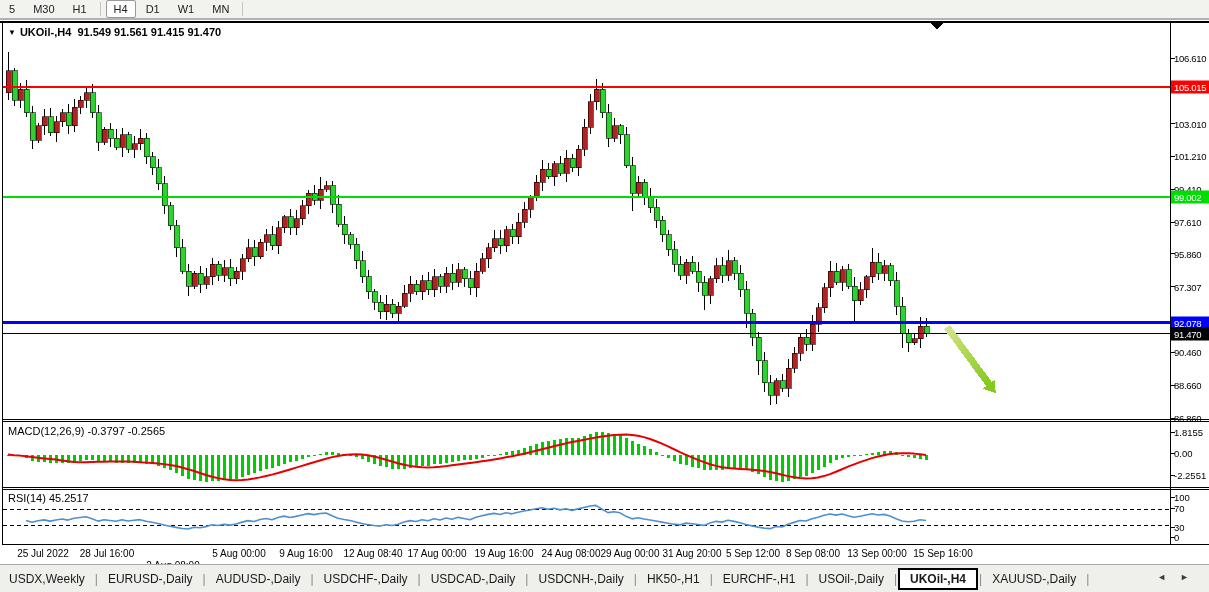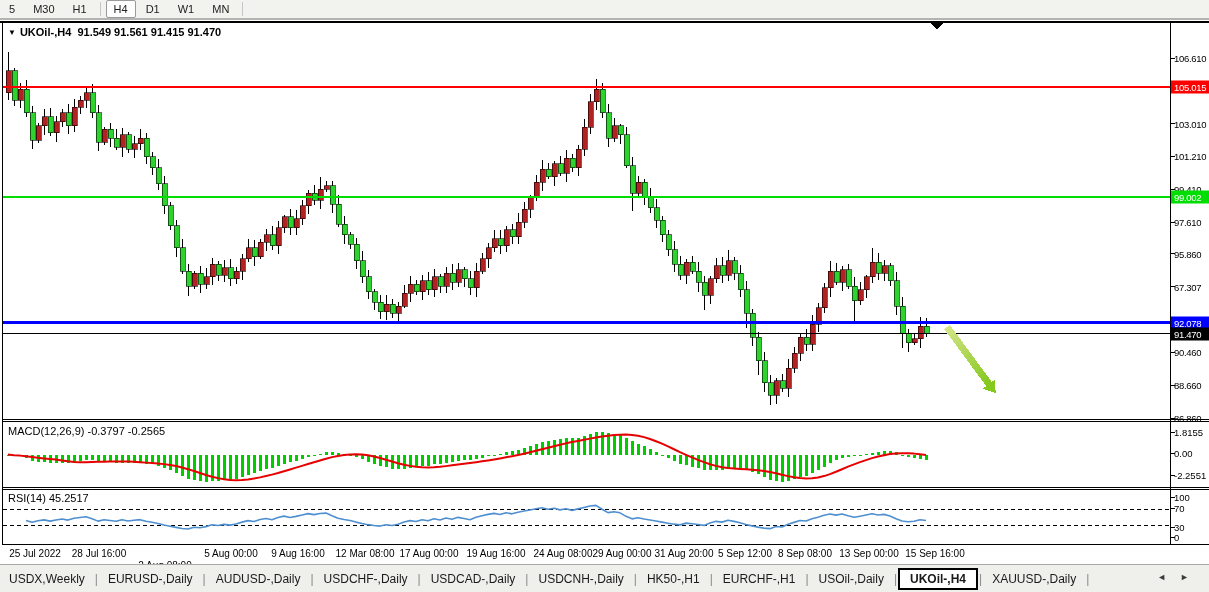--- a/index.html
+++ b/index.html
@@ -23,21 +23,21 @@
   
   .yaxis-label { position:absolute; left:1174px; width:35px; font-size:9.5px; letter-spacing:-0.3px;
                  color:#000; transform:translateY(-50%); white-space:nowrap; }
   .price-badge { position:absolute; left:1171px; width:38px; font-size:9.5px; letter-spacing:-0.3px;
                  color:#fff; text-align:left; padding:1px 0 1px 3px; transform:translateY(-50%);
                  white-space:nowrap; line-height:11px; }
   .macd-axis-label, .rsi-axis-label { position:absolute; left:1174px; font-size:9.5px; color:#000;
                  transform:translateY(-50%); white-space:nowrap; }
 
   
-  .time-strip { position:absolute; left:8px; top:545px; width:965px; height:19px; background:#fff; }
+  .time-strip { position:absolute; left:16px; top:545px; width:965px; height:19px; background:#fff; }
   .time-label { position:absolute; top:3px; transform:translateX(-50%); font-size:10px; color:#000; white-space:nowrap; }
 
   
   .tabbar { position:absolute; left:0; top:564px; width:1209px; height:28px; background:#efefec;
             border-top:1px solid #a9a9a9; display:flex; align-items:center; font-size:12px; color:#1a1a1a; }
   .tab { padding:3px 9px; white-space:nowrap; cursor:default; }
   .tab.active { background:#fff; border:2px solid #000; font-weight:bold; padding:2px 10px; }
   .tabsep { color:#8a8a8a; padding:0 1px; }
   .tab-arrows { position:absolute; right:6px; top:7px; font-size:9px; color:#3c3c3c; letter-spacing:14px; }
 
@@ -629,21 +629,21 @@
       <div class="rsi-axis-label" style="top: 508px;">70</div>
       <div class="rsi-axis-label" style="top: 527px;">30</div>
       <div class="rsi-axis-label" style="top: 537px;">0</div>
     </div>
   <div class="time-strip" id="time-axis">
       <div class="time-label" style="left: 27px;">25 Jul 2022</div>
       <div class="time-label" style="left: 91px;">28 Jul 16:00</div>
       <div class="time-label" style="left: 157px; margin-top: 12px;">2 Aug 08:00</div>
       <div class="time-label" style="left: 223px;">5 Aug 00:00</div>
       <div class="time-label" style="left: 290px;">9 Aug 16:00</div>
-      <div class="time-label" style="left: 357px;">12 Mar 08:00</div>
+      <div class="time-label" style="left: 357px;">12 Aug 08:40</div>
       <div class="time-label" style="left: 421px;">17 Aug 00:00</div>
       <div class="time-label" style="left: 488px;">19 Aug 16:00</div>
       <div class="time-label" style="left: 555px;">24 Aug 08:00</div>
       <div class="time-label" style="left: 614px;">29 Aug 00:00</div>
       <div class="time-label" style="left: 676px; text-align: right;">31 Aug 20:00</div>
       <div class="time-label" style="left: 737px;">5 Sep 12:00</div>
       <div class="time-label" style="left: 797px;">8 Sep 08:00</div>
       <div class="time-label" style="left: 861px;">13 Sep 00:00</div>
       <div class="time-label" style="left: 927px;">15 Sep 16:00</div>
     </div>

